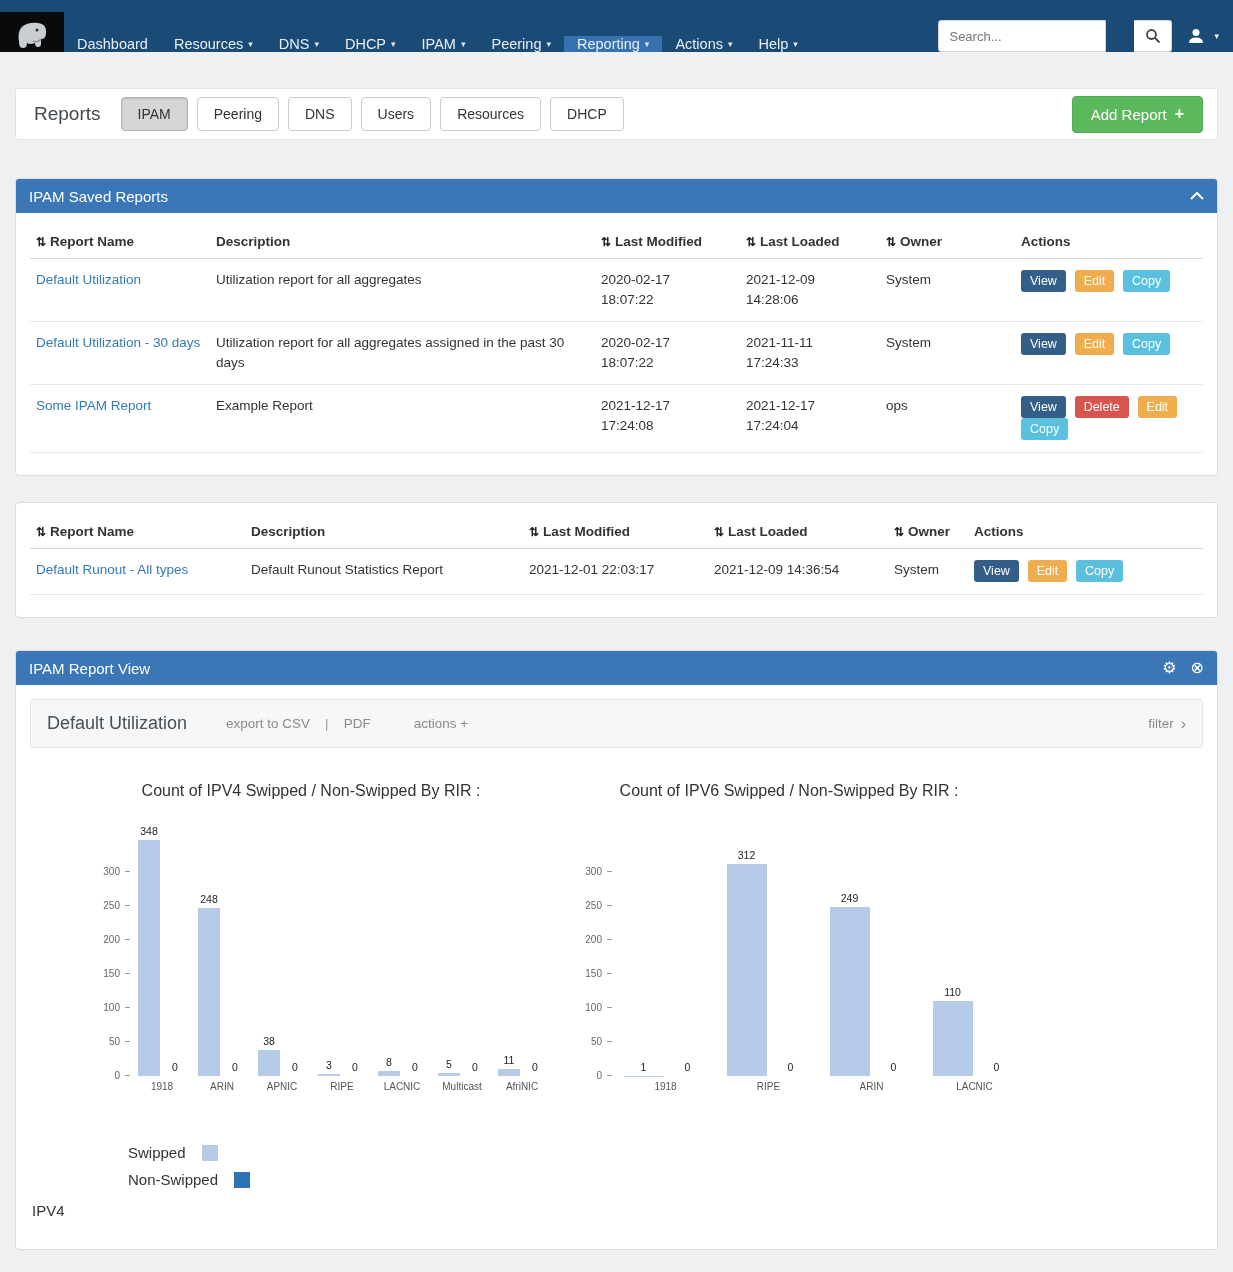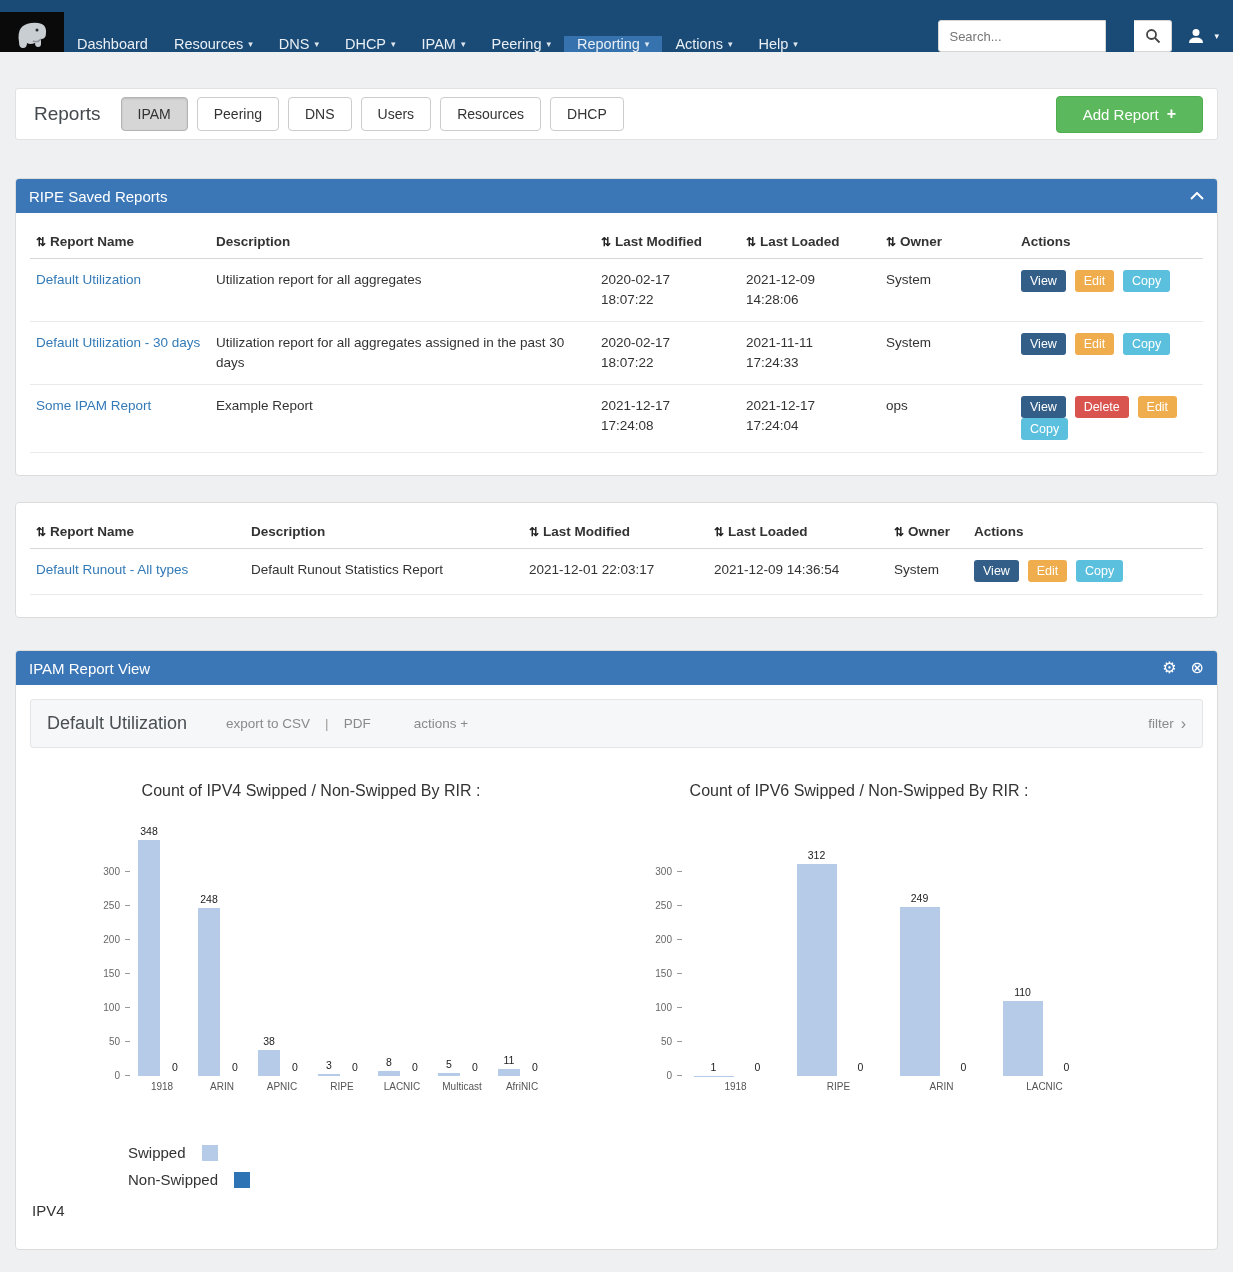--- a/index.html
+++ b/index.html
@@ -18,21 +18,21 @@
   .searchgroup { display: flex; gap: 28px; }
   .searchgroup input { width: 168px; height: 32px; border: 1px solid #d5d5d5; border-radius: 3px 0 0 3px; padding: 0 10px; font-size: 13px; color: #333; outline: none; }
   .searchbtn { width: 38px; height: 32px; background: #fff; border: 1px solid #d5d5d5; border-left: none; border-radius: 0 3px 3px 0; display: flex; align-items: center; justify-content: center; cursor: pointer; }
   .user { display: flex; align-items: center; gap: 4px; color: #fff; cursor: pointer; }
   
   .reports-bar { margin: 36px 15px 0; background: #fff; border: 1px solid #e2e2e2; border-radius: 3px; display: flex; align-items: center; padding: 9px 14px; height: 52px; }
   .page-title { font-size: 19px; font-weight: 400; color: #44494e; margin: 0 20px 0 4px; }
   .tabs { display: flex; }
   .tab { padding: 8px 16px; font-size: 14px; background: #fff; border: 1px solid #ccc; border-radius: 4px; color: #333; margin-right: 9px; cursor: pointer; font-family: inherit; }
   .tab.active { background: #d6d6d6; border-color: #b3b3b3; box-shadow: inset 0 1px 2px rgba(0,0,0,.12); }
-  .add-report { margin-left: auto; background: #5cb85c; border: 1px solid #4cae4c; color: #fff; font-size: 15px; padding: 9px 26px; border-radius: 4px; display: flex; align-items: center; gap: 8px; cursor: pointer; font-family: inherit; }
+  .add-report { margin-left: auto; background: #5cb85c; border: 1px solid #4cae4c; color: #fff; font-size: 15px; padding: 9px 18px; border-radius: 4px; display: flex; align-items: center; gap: 8px; cursor: pointer; font-family: inherit; }
   .add-report .plus { font-weight: bold; font-size: 16px; line-height: 1; }
   
   .panel { margin: 0 15px; background: #fff; border: 1px solid #dcdcdc; border-radius: 4px; }
   .panel-ipam   { margin-top: 38px; }
   .panel-runout { margin-top: 26px; }
   .panel-view   { margin-top: 32px; }
   .panel-header { background: #3b77b7; color: #fff; height: 34px; display: flex; align-items: center; padding: 0 13px; border-radius: 3px 3px 0 0; font-size: 15px; }
   .panel-header .hdr-right { margin-left: auto; display: flex; gap: 14px; align-items: center; }
   .hdr-icon { color: #fff; font-size: 16px; cursor: pointer; line-height: 1; }
   .collapse-icon { cursor: pointer; display: flex; align-items: center; }
@@ -51,21 +51,21 @@
   
   .pv-body { padding: 14px 14px 30px; }
   .report-toolbar { background: #f6f7f8; border: 1px solid #e3e5e6; border-radius: 3px; display: flex; align-items: center; padding: 13px 16px; gap: 15px; }
   .report-title { font-size: 18px; color: #4a4f54; margin-right: 24px; }
   .toolbar-link { color: #8a8a8a; font-size: 13.5px; text-decoration: none; cursor: pointer; }
   .toolbar-divider { color: #9a9a9a; font-size: 13.5px; }
   .actions-link { margin-left: 28px; }
   .filter-link { margin-left: auto; display: flex; align-items: center; gap: 7px; }
   .filter-link .chev { font-size: 16px; }
   
-  .charts { display: flex; margin: 34px 0 0 40px; gap: 70px; }
+  .charts { display: flex; margin: 34px 0 0 40px; }
   .chart-title { font-size: 16px; color: #333; text-align: center; margin-bottom: 24px; }
   .plot { position: relative; height: 252px; margin-bottom: 28px; }
   .tick-label { position: absolute; left: 0; text-align: right; font-size: 10px; color: #666; }
   .tick-dash { position: absolute; width: 5px; height: 1px; background: #999; }
   .bar { position: absolute; bottom: 0; }
   .val { position: absolute; font-size: 10.5px; color: #222; width: 36px; text-align: center; }
   .cat { position: absolute; top: 100%; margin-top: 5px; width: 84px; text-align: center; font-size: 10px; color: #555; }
   
   .legend { margin: 40px 0 0 98px; font-size: 15px; color: #333; }
   .legend-title { margin-bottom: 10px; }
@@ -152,21 +152,21 @@
     <button class="tab">DHCP</button>
   </div>
   <button class="add-report">
     <span>Add Report</span>
     <span class="plus">+</span>
   </button>
 </section>
 
 <section class="panel panel-ipam">
   <div class="panel-header">
-    <span>RIPE Saved Reports</span>
+    <span>IPAM Saved Reports</span>
     <span class="hdr-right">
       <span class="collapse-icon">
         <svg width="14" height="8" viewBox="0 0 14 8">
             <polyline points="1,7 7,1 13,7" stroke="#fff" stroke-width="2" fill="none"></polyline>
           </svg>
       </span>
     </span>
   </div>
   <div class="panel-body">
     <table>

